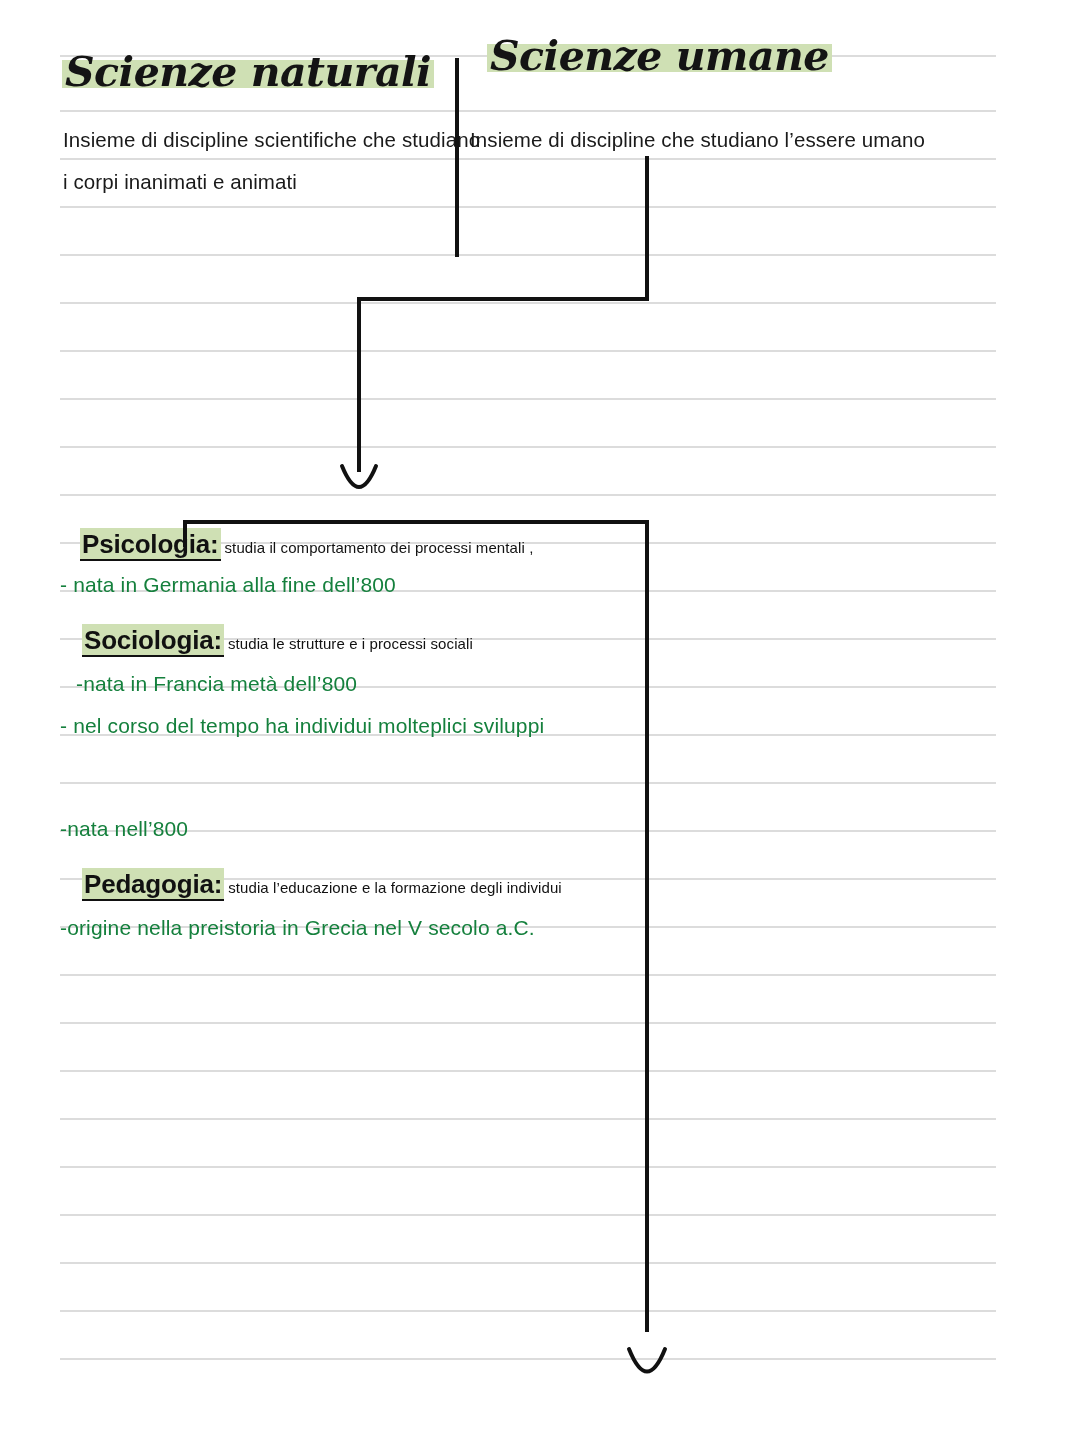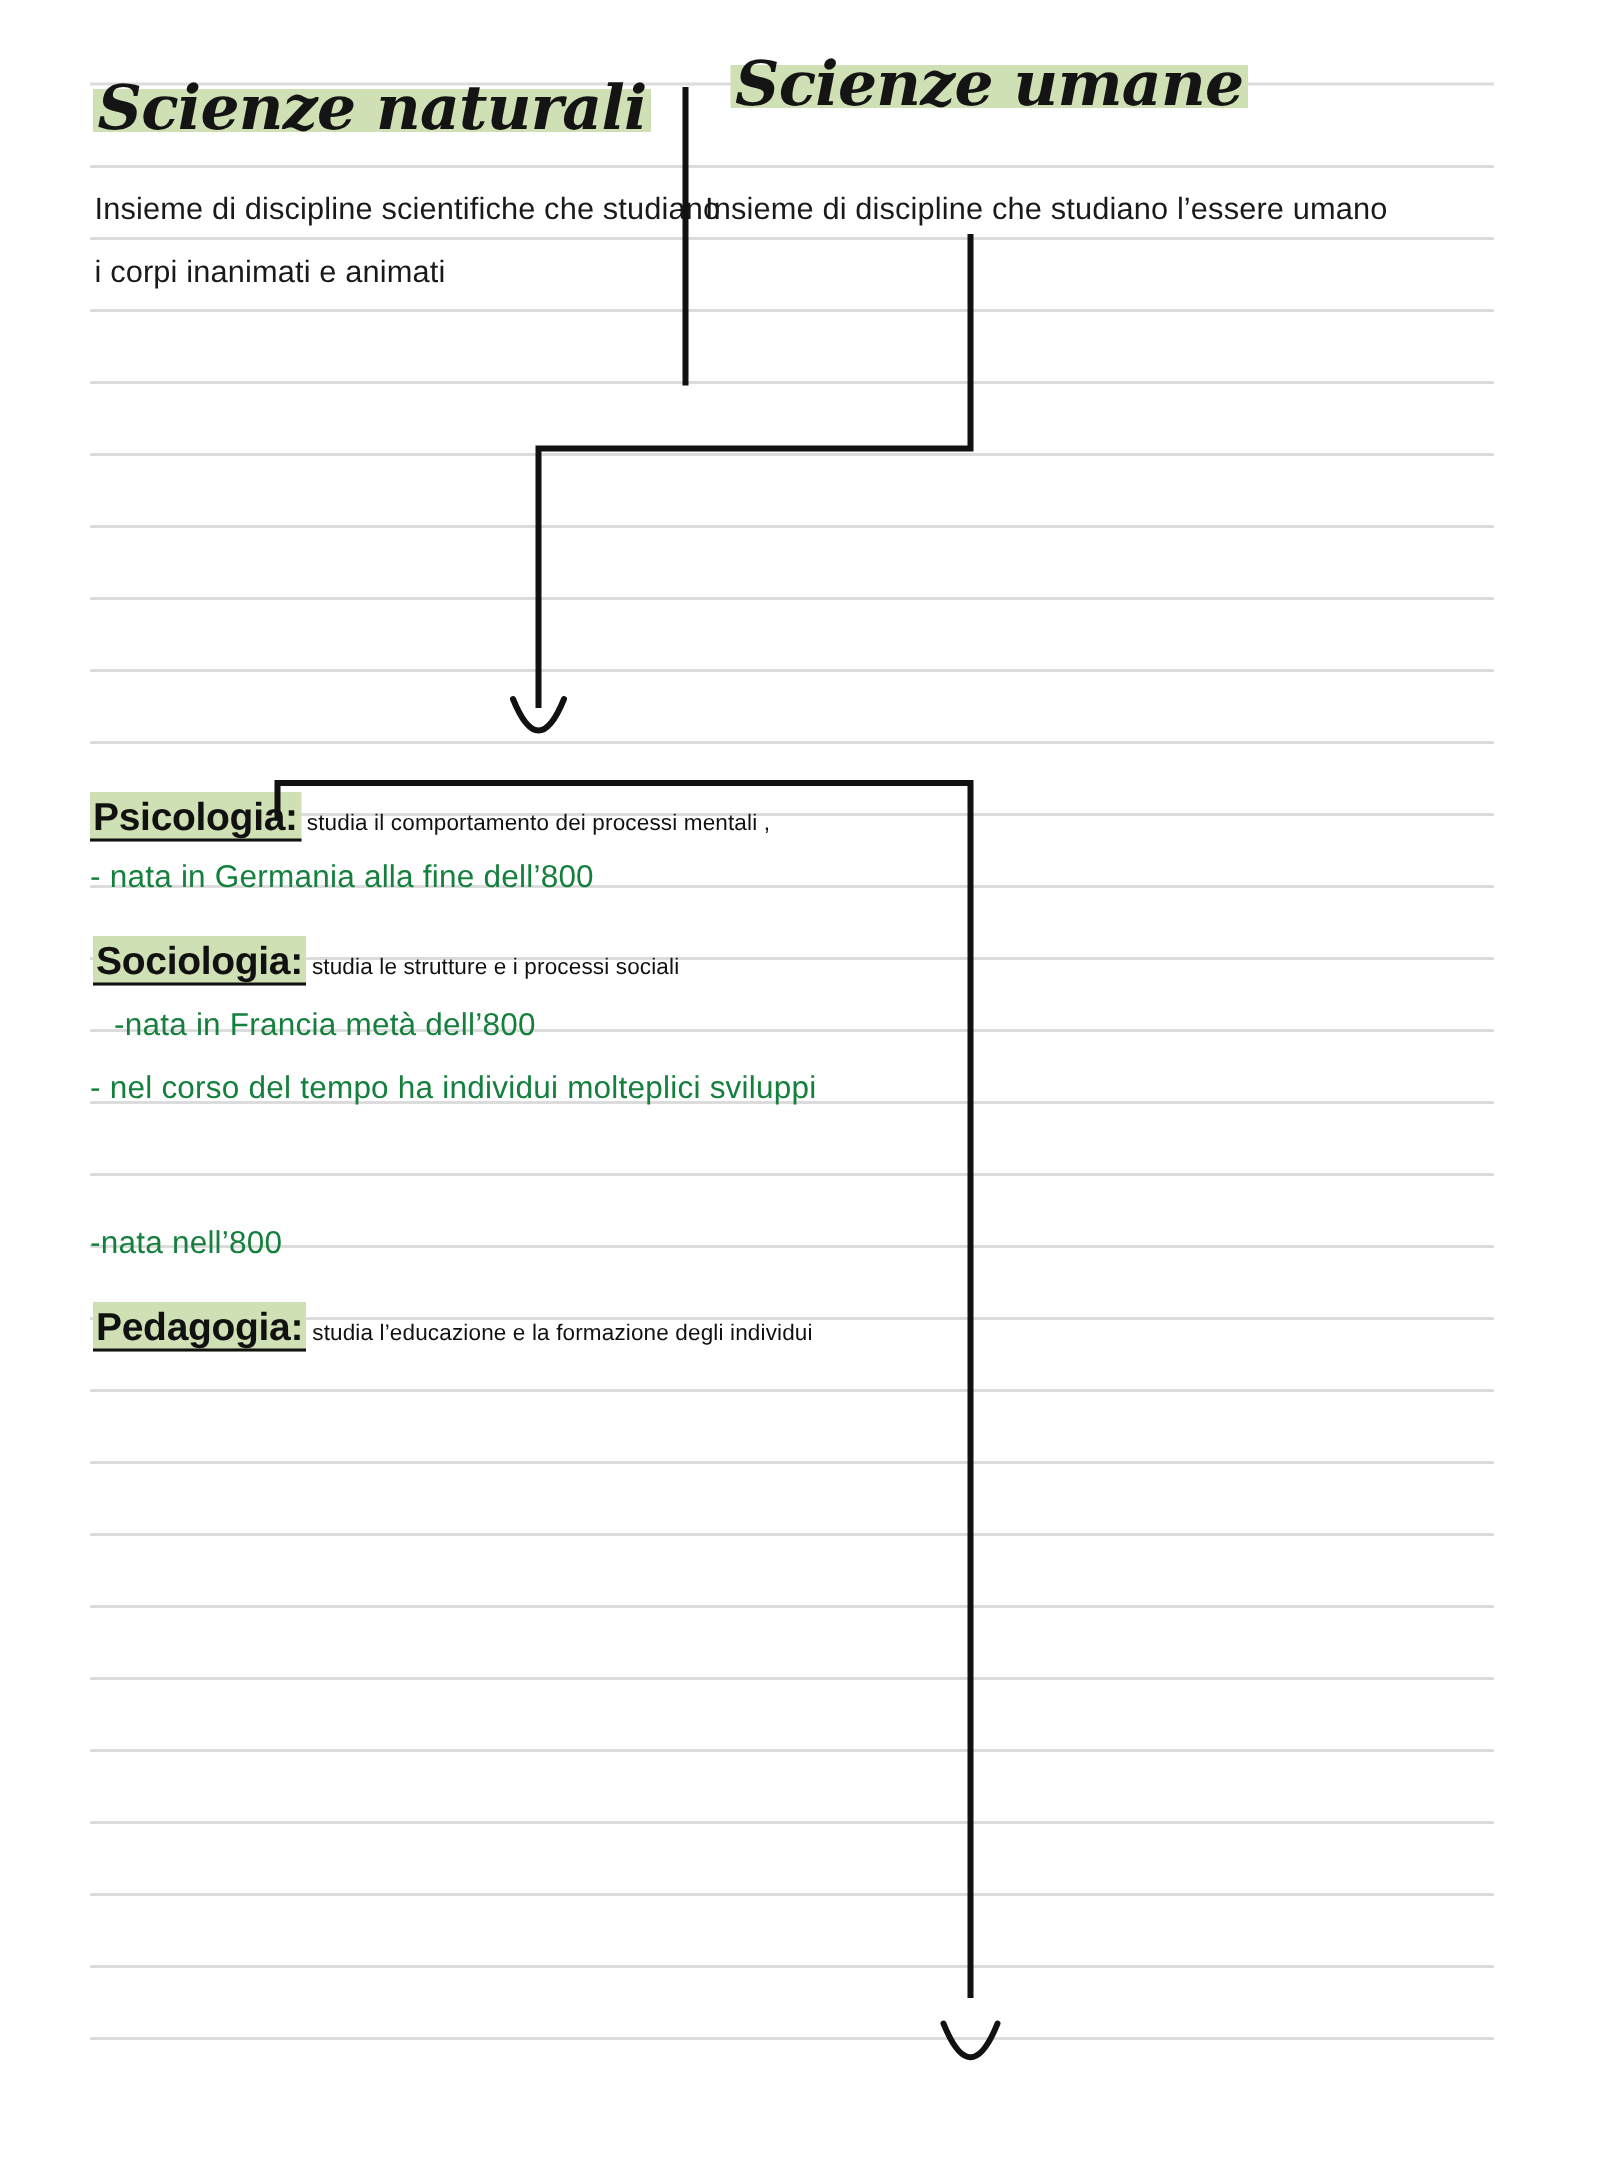--- a/index.html
+++ b/index.html
@@ -82,20 +82,21 @@
     line-height: 1;
     color: #111111;
   }
   .entry .term {
     font-size: 26px;
     font-weight: 700;
     letter-spacing: -0.2px;
     background: #cfe0b4;
     border-bottom: 2.5px solid #111111;
     padding: 1px 2px 0 2px;
+    margin-left: 20px;
   }
   .entry .desc {
     font-size: 15px;
     letter-spacing: 0.1px;
     padding-left: 4px;
   }
 
   .bullet {
     position: absolute;
     font-size: 21px;
@@ -165,20 +166,21 @@
       <span class="term"><span>Sociologia</span><span>:</span></span><span class="desc">studia le strutture e i processi sociali</span>
     </div>
     <div class="bullet" style="left:60px; top:673px;margin-left:16px;">-nata in Francia metà dell’800</div>
     <div class="bullet" style="left:60px; top:715px;">- nel corso del tempo ha individui molteplici sviluppi</div>
 
     <div class="bullet" style="left:60px; top:818px;">-nata nell’800</div>
 
     <div class="entry" style="left:62px; top:871px;">
       <span class="term"><span>Pedagogia</span><span>:</span></span><span class="desc">studia l’educazione e la formazione degli individui</span>
     </div>
+    <div class="bullet" style="left:60px; top:917px;">-origine nella preistoria in Grecia nel V secolo a.C.</div>
 
   </div>
 
   <svg id="ink" width="1080" height="1439" viewBox="0 0 1080 1439">
     <g fill="none" stroke="#111111" stroke-width="4" stroke-linecap="square" stroke-linejoin="miter">
 
       <line x1="457" y1="60" x2="457" y2="255"></line>
 
       <path d="M 647 158 L 647 299 L 359 299 L 359 470"></path>
       <path d="M 342 466 Q 359 508 376 466" stroke-linecap="round"></path>

